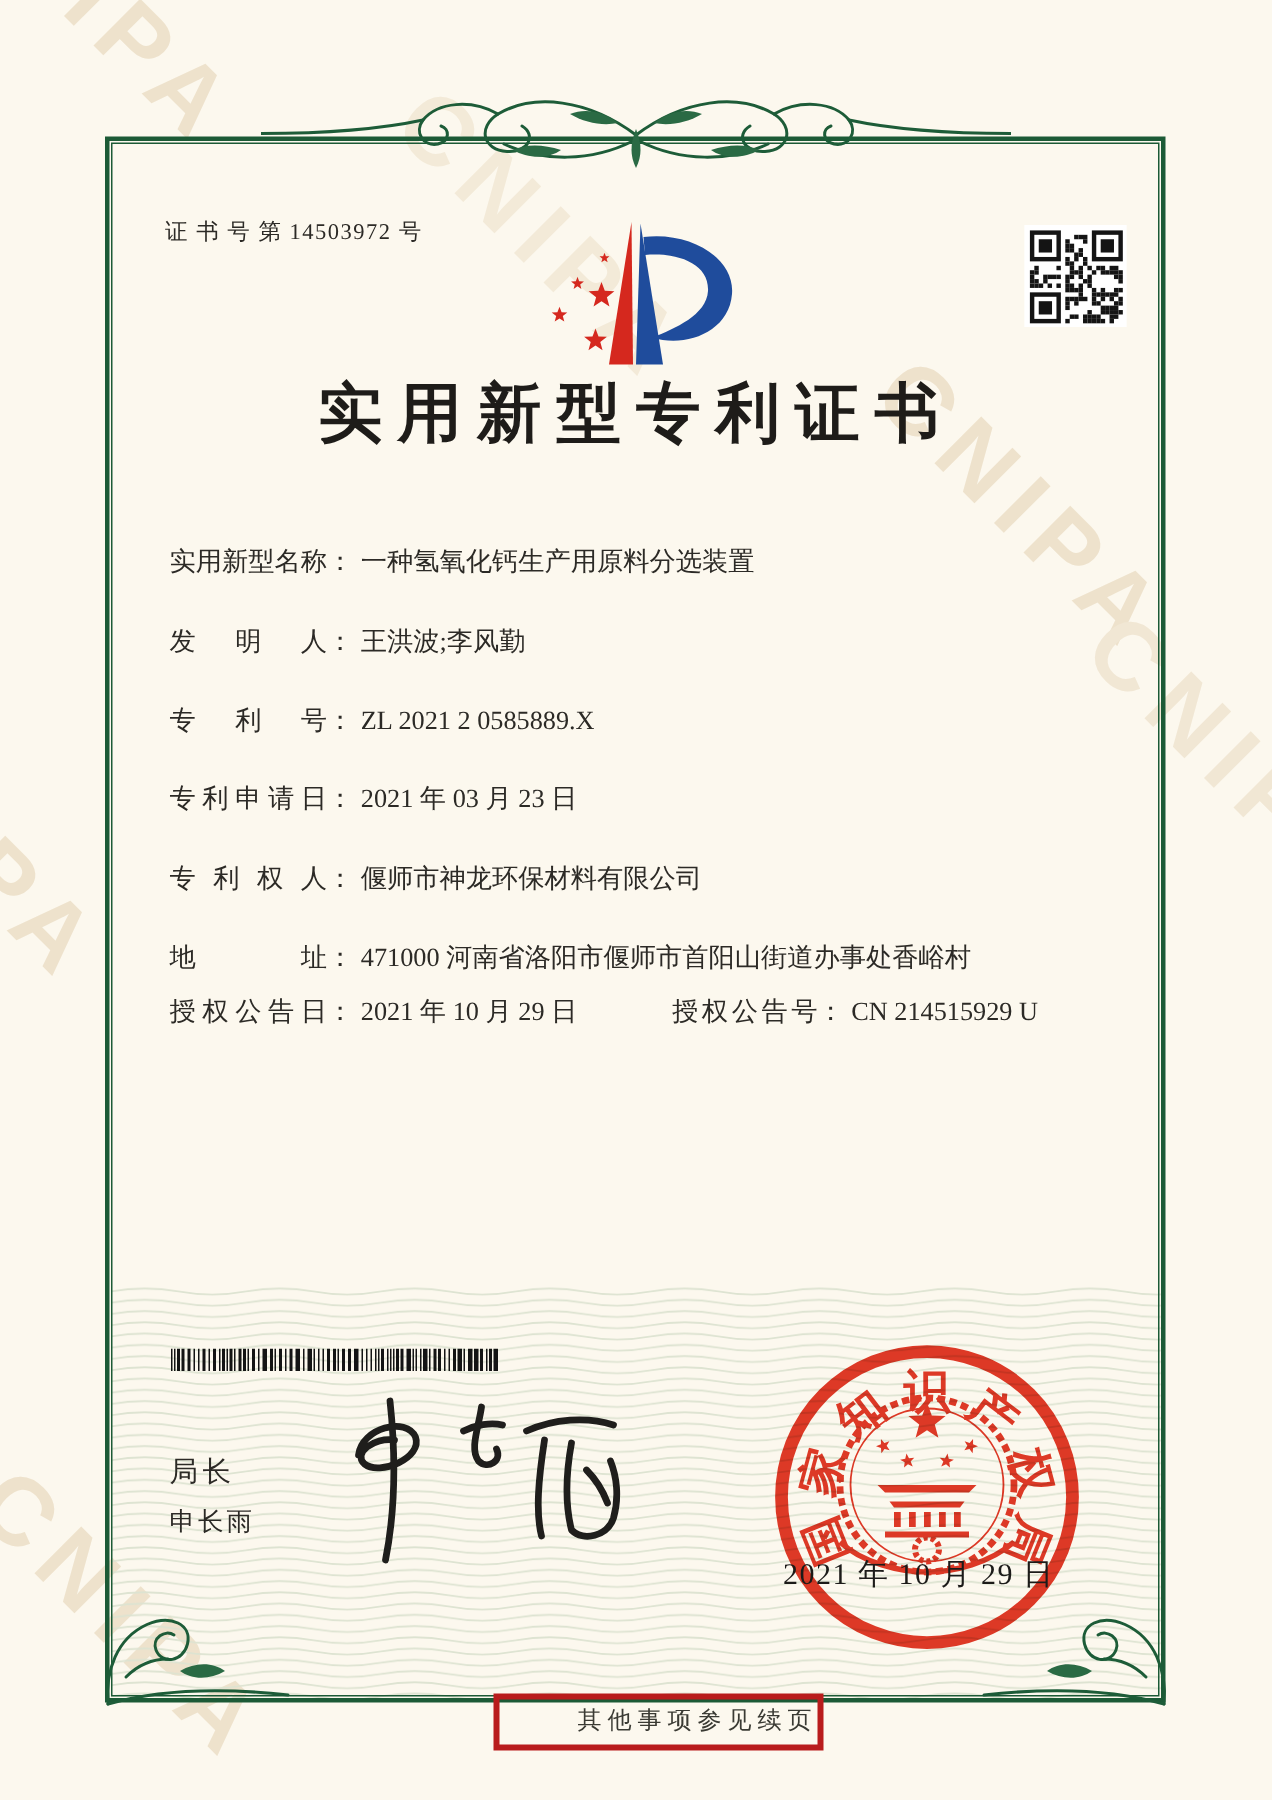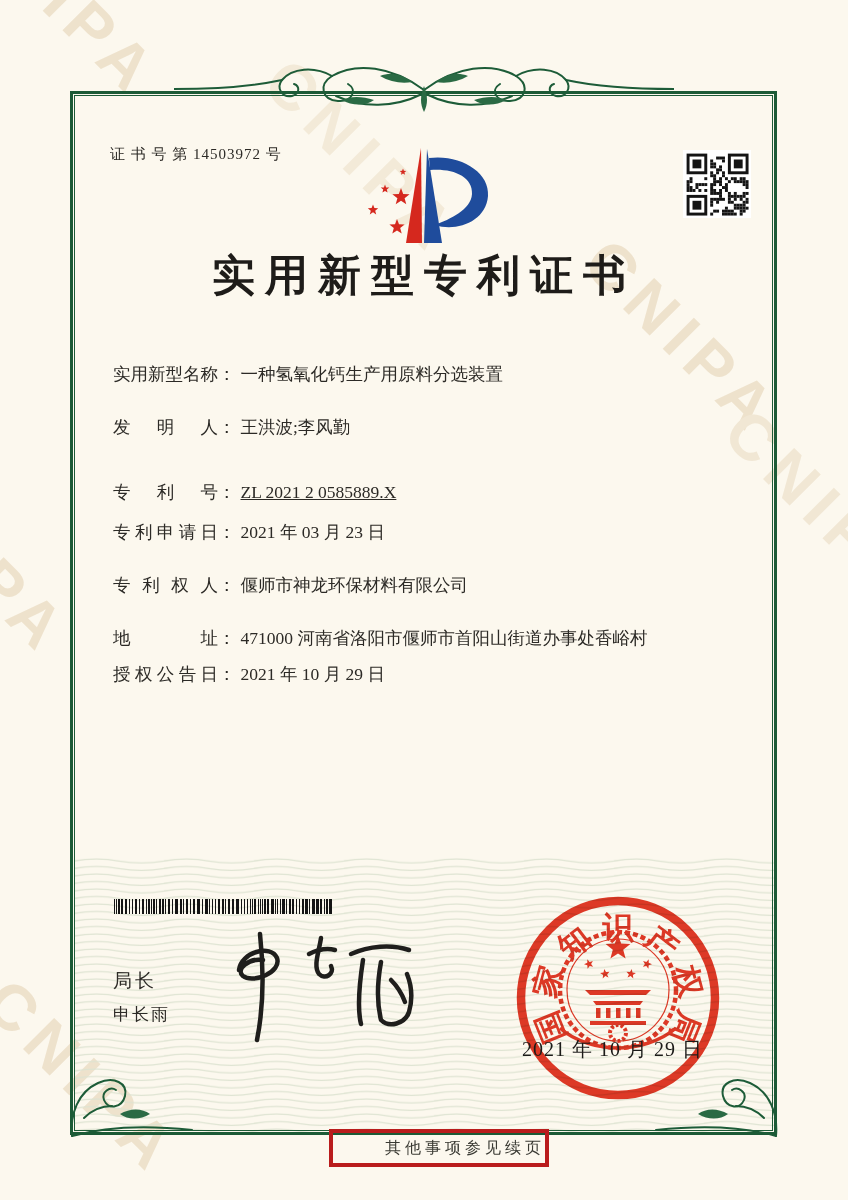--- a/index.html
+++ b/index.html
@@ -45,21 +45,21 @@
   .qr   { position:absolute; left:683px; top:150px; z-index:3; background:#fff; }
 
   .title {
     position:absolute; left:0; right:0; top:247px; z-index:3;
     text-align:center; font-size:43px; font-weight:bold; letter-spacing:10px;
     color:#1e1c19;
   }
 
   .fields { position:absolute; left:113px; top:362px; right:80px; z-index:3; font-size:17.5px; }
   .field-row { position:absolute; left:0; right:0; white-space:nowrap; }
-  .fr1{top:0;} .fr2{top:53px;} .fr3{top:118px;text-decoration:underline;} .fr4{top:158px;} .fr5{top:211px;} .fr6{top:264px;} .fr7{top:300px;}
+  .fr1{top:0;} .fr2{top:53px;} .fr3{top:106px;} .fr4{top:158px;} .fr5{top:211px;} .fr6{top:264px;} .fr7{top:300px;}
   .f-label { display:inline-block; width:105px; text-align:justify; text-align-last:justify; }
   .f-colon { display:inline-block; margin-right:5px; }
   .f-group2 { position:absolute; left:335px; top:0; }
   .f-label2 { display:inline-block; width:97px; text-align:justify; text-align-last:justify; }
 
   .paras {
     position:absolute; left:113px; width:624px; top:699px; z-index:3;
     font-size:16px; line-height:25.5px; text-align:justify; color:#33312c;
   }
   .paras p { margin:0; text-indent:2em; }
@@ -306,20 +306,23 @@
       <span class="f-label">专利申请日</span><span class="f-colon">：</span><span>2021 年 03 月 23 日</span>
     </div>
     <div class="field-row fr5">
       <span class="f-label">专利权人</span><span class="f-colon">：</span><span>偃师市神龙环保材料有限公司</span>
     </div>
     <div class="field-row fr6">
       <span class="f-label">地址</span><span class="f-colon">：</span><span>471000 河南省洛阳市偃师市首阳山街道办事处香峪村</span>
     </div>
     <div class="field-row fr7">
       <span class="f-label">授权公告日</span><span class="f-colon">：</span><span>2021 年 10 月 29 日</span>
+      <span class="f-group2">
+        <span class="f-label2">授权公告号</span><span class="f-colon">：</span><span>CN 214515929 U</span>
+      </span>
     </div>
   </div>
 
 
   <svg class="barcode" id="barcode" width="226" height="16">
       <rect x="0" y="0" width="1" height="15" fill="#141414"></rect>
       <rect x="2" y="0" width="1" height="15" fill="#141414"></rect>
       <rect x="4" y="0" width="2" height="15" fill="#141414"></rect>
       <rect x="7" y="0" width="2" height="15" fill="#141414"></rect>
       <rect x="11" y="0" width="2" height="15" fill="#141414"></rect>

